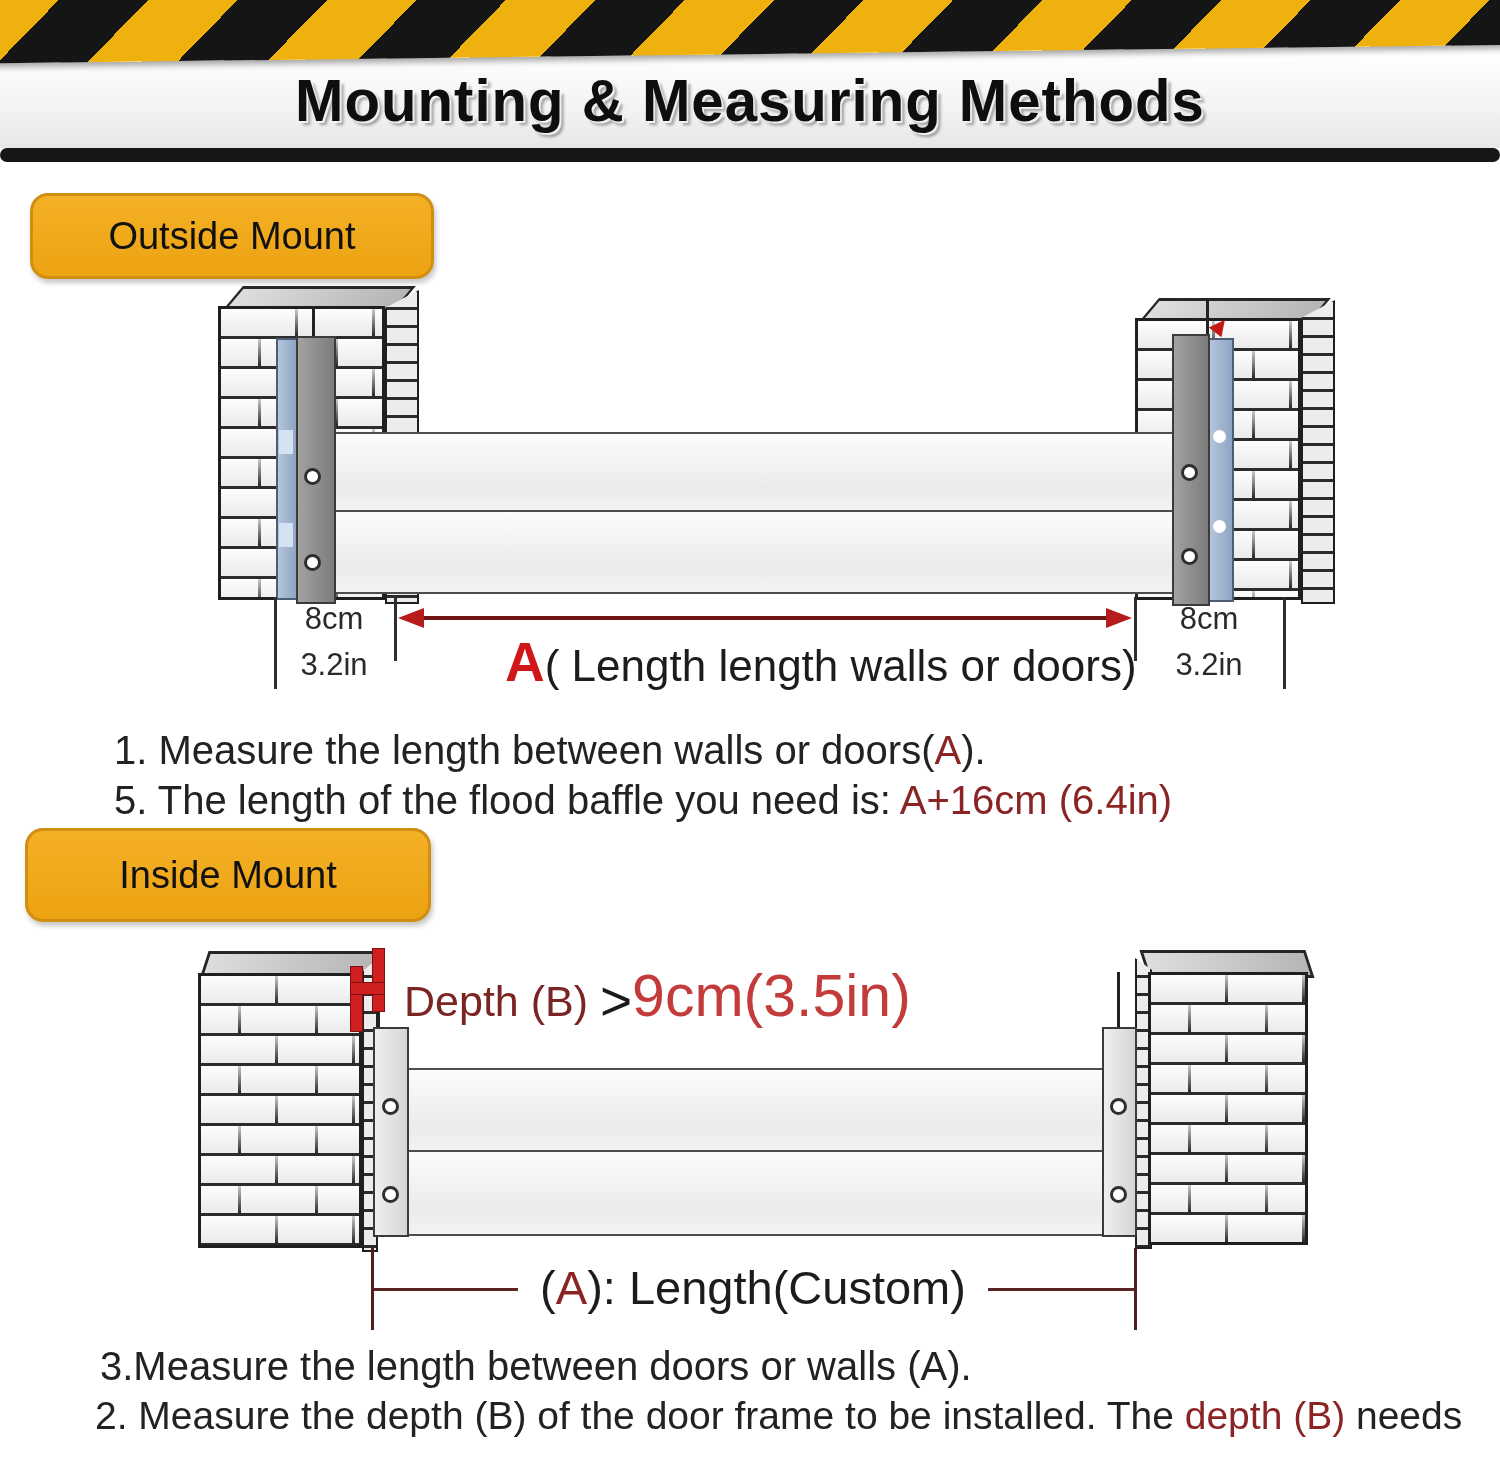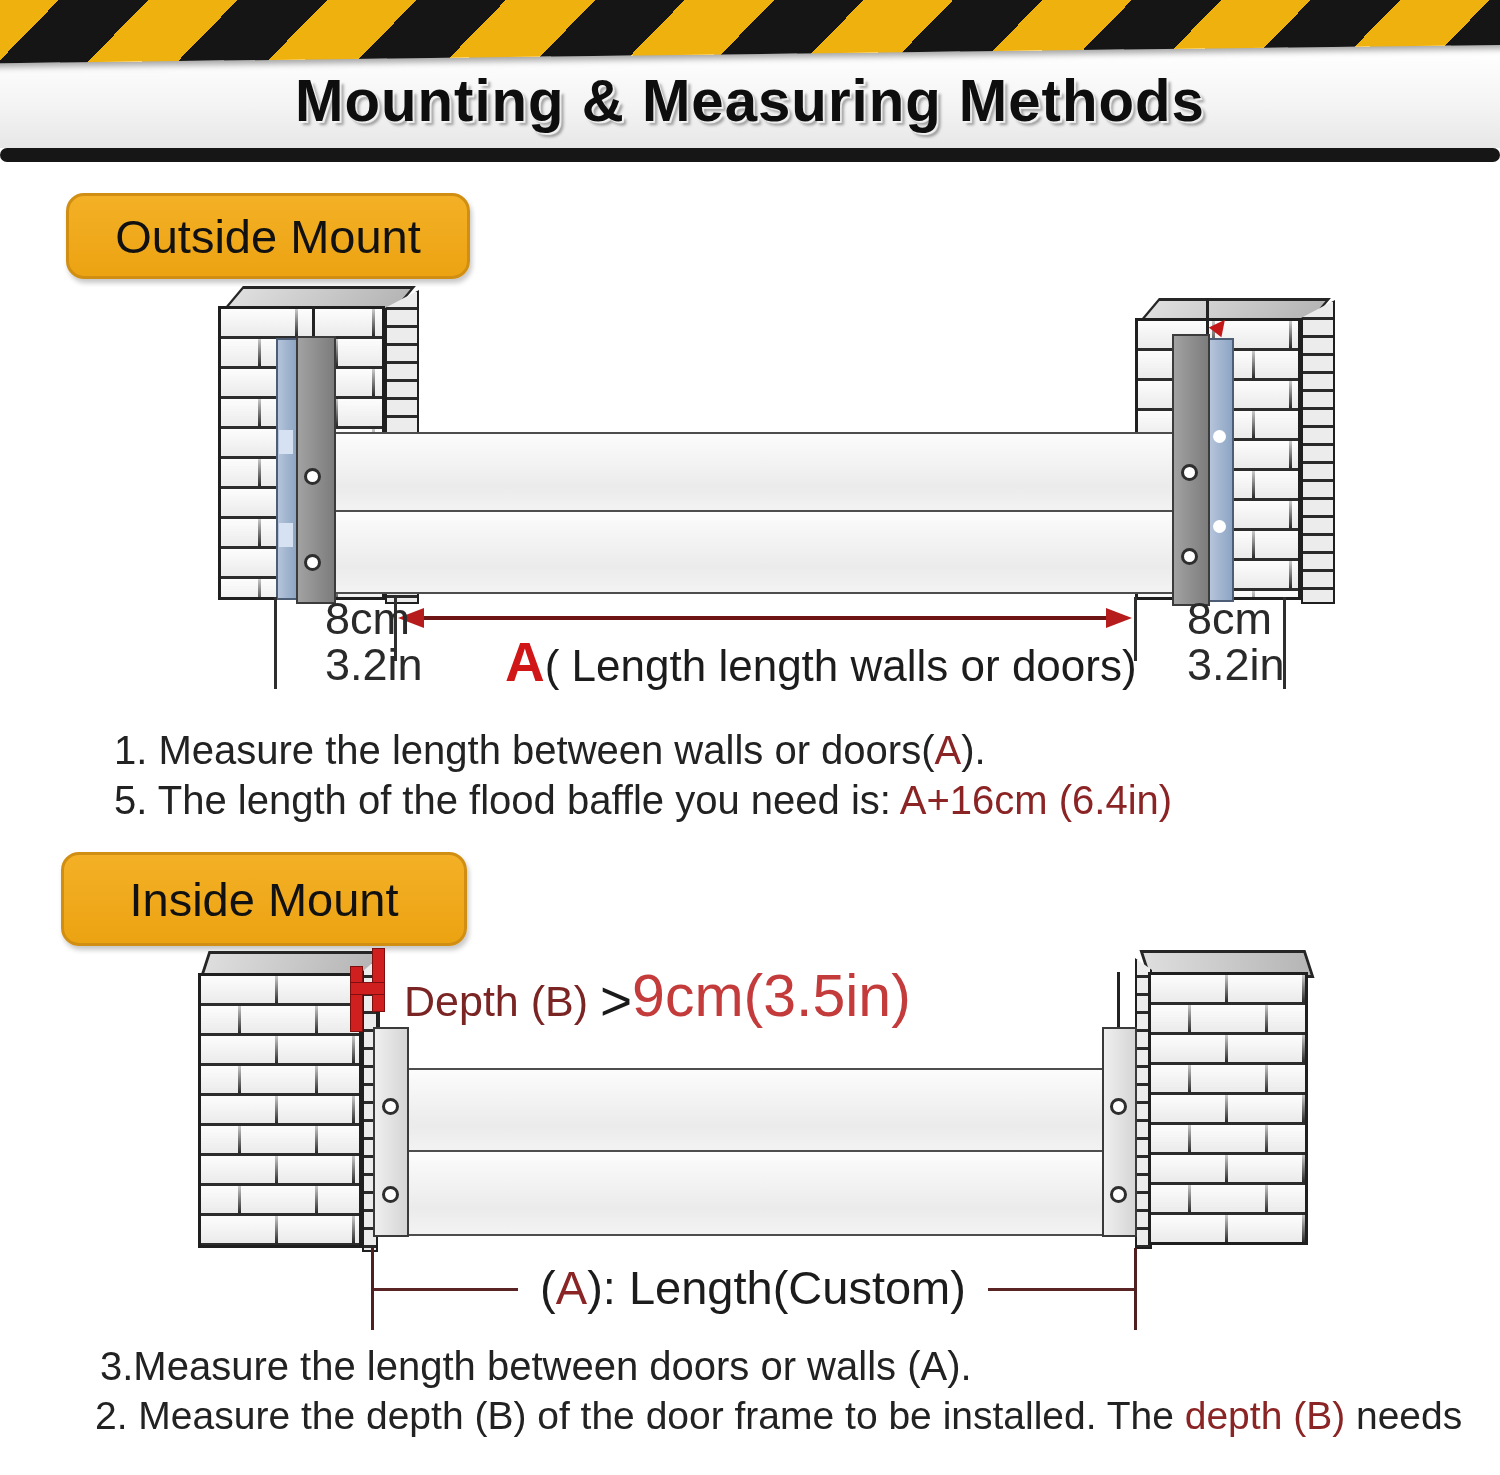--- a/index.html
+++ b/index.html
@@ -15,22 +15,22 @@
              background:linear-gradient(180deg,#ffffff 0%,#f4f4f4 55%,#e7e7e7 100%);
              display:flex;align-items:center;justify-content:center;}
   .title{font-size:60px;font-weight:bold;letter-spacing:1px;color:#0e0e0e;
          text-shadow:2px 2px 1px rgba(255,255,255,.85), 4px 4px 3px rgba(0,0,0,.35);
          transform:scaleX(.97);}
   .titlebar{position:absolute;left:0;top:148px;width:1500px;height:14px;background:#161616;border-radius:8px;}
 
   
   .chip{position:absolute;background:linear-gradient(180deg,#f4b026,#eca312);
         border:3px solid #d08e12;border-radius:18px;color:#111;
-        display:flex;align-items:center;justify-content:center;font-size:47px;
-        box-shadow:2px 4px 5px rgba(0,0,0,.22);margin-left:36px;}
+        display:flex;align-items:center;justify-content:center;font-size:38px;
+        box-shadow:2px 4px 5px rgba(0,0,0,.22);}
 
   
   .bricks{position:absolute;background:#f7f7f7;border:3px solid #1f1f1f;overflow:hidden;}
   .brick-row{height:27px;border-bottom:3px solid #2c2c2c;
              background-image:linear-gradient(180deg,rgba(255,255,255,.75),rgba(0,0,0,.05)),
                               repeating-linear-gradient(90deg,transparent 0 74px,#2c2c2c 74px 77px);}
   .brick-side{position:absolute;background:repeating-linear-gradient(180deg,#ececec 0 15px,#2a2a2a 15px 18px);
               border:2px solid #1f1f1f;}
   .cap{position:absolute;background:linear-gradient(100deg,#dedede,#b5b5b5);border:3px solid #262626;}
   .board{position:absolute;background:linear-gradient(180deg,#fcfcfc 0%,#ebebeb 68%,#f3f3f3 100%);
@@ -48,21 +48,21 @@
   .vline.maroon{background:#4f2020;}
   .hline{position:absolute;height:3px;background:#5a2424;}
   .arrowline{position:absolute;height:4px;background:#6e1414;}
   .ah{position:absolute;width:0;height:0;border-style:solid;}
   .redbar{position:absolute;background:#cf1f1f;border:1px solid #7d0f0f;}
   .redtick{position:absolute;width:0;height:0;border-style:solid;
            border-width:0 8px 16px 8px;border-color:transparent transparent #c41818 transparent;
            transform:rotate(38deg);}
 
   .t{position:absolute;white-space:nowrap;}
-  .meas{font-size:45px;color:#2a2a2a;line-height:46px;margin-left:47px;}
+  .meas{font-size:31px;color:#2a2a2a;line-height:46px;text-align:center;}
   .dimlabel{font-size:44px;color:#1c1c1c;}
   .dimlabel .big-a{font-size:55px;font-weight:bold;color:#d01616;}
   .step{font-size:40px;color:#222;}
   .maroon{color:#8b2525;}
   .depth-line{font-size:43px;color:#7b2424;}
   .depth-line .gt{font-size:55px;color:#1a1a1a;vertical-align:-4px;}
   .depth-line .val{font-size:59px;color:#c43b3b;}
   .lenlabel{font-size:47px;color:#1c1c1c;text-align:center;}
   .lenlabel .a{color:#8b2525;}
 </style>
@@ -155,21 +155,21 @@
     <span class="big-a">A</span><span>( Length length walls or doors)</span>
   </div>
 
   <div class="t step" style="left:114px;top:728px;">
     <span>1. Measure the length between walls or doors(</span><span class="maroon">A</span><span>).</span>
   </div>
   <div class="t step" style="left:114px;top:778px;">
     <span>5. The length of the flood baffle you need is: </span><span class="maroon">A+16cm (6.4in)</span>
   </div>
 
-  <div class="chip" style="left:25px;top:852px;width:400px;height:88px;">
+  <div class="chip" style="left:25px;top:828px;width:400px;height:88px;">
     <span>Inside Mount</span>
   </div>
 
   <div class="cap" style="left:204px;top:951px;width:164px;height:22px;transform:skewX(-18deg);"></div>
   <div class="brick-side" style="left:362px;top:958px;width:12px;height:290px;clip-path:polygon(0 14px,100% 0,100% 100%,0 100%);"></div>
   <div class="bricks" style="left:198px;top:973px;width:158px;height:269px;">
       <div class="brick-row"></div>
       <div class="brick-row" style="background-position: -37px 0px, -37px 0px;"></div>
       <div class="brick-row"></div>
       <div class="brick-row" style="background-position: -37px 0px, -37px 0px;"></div>

